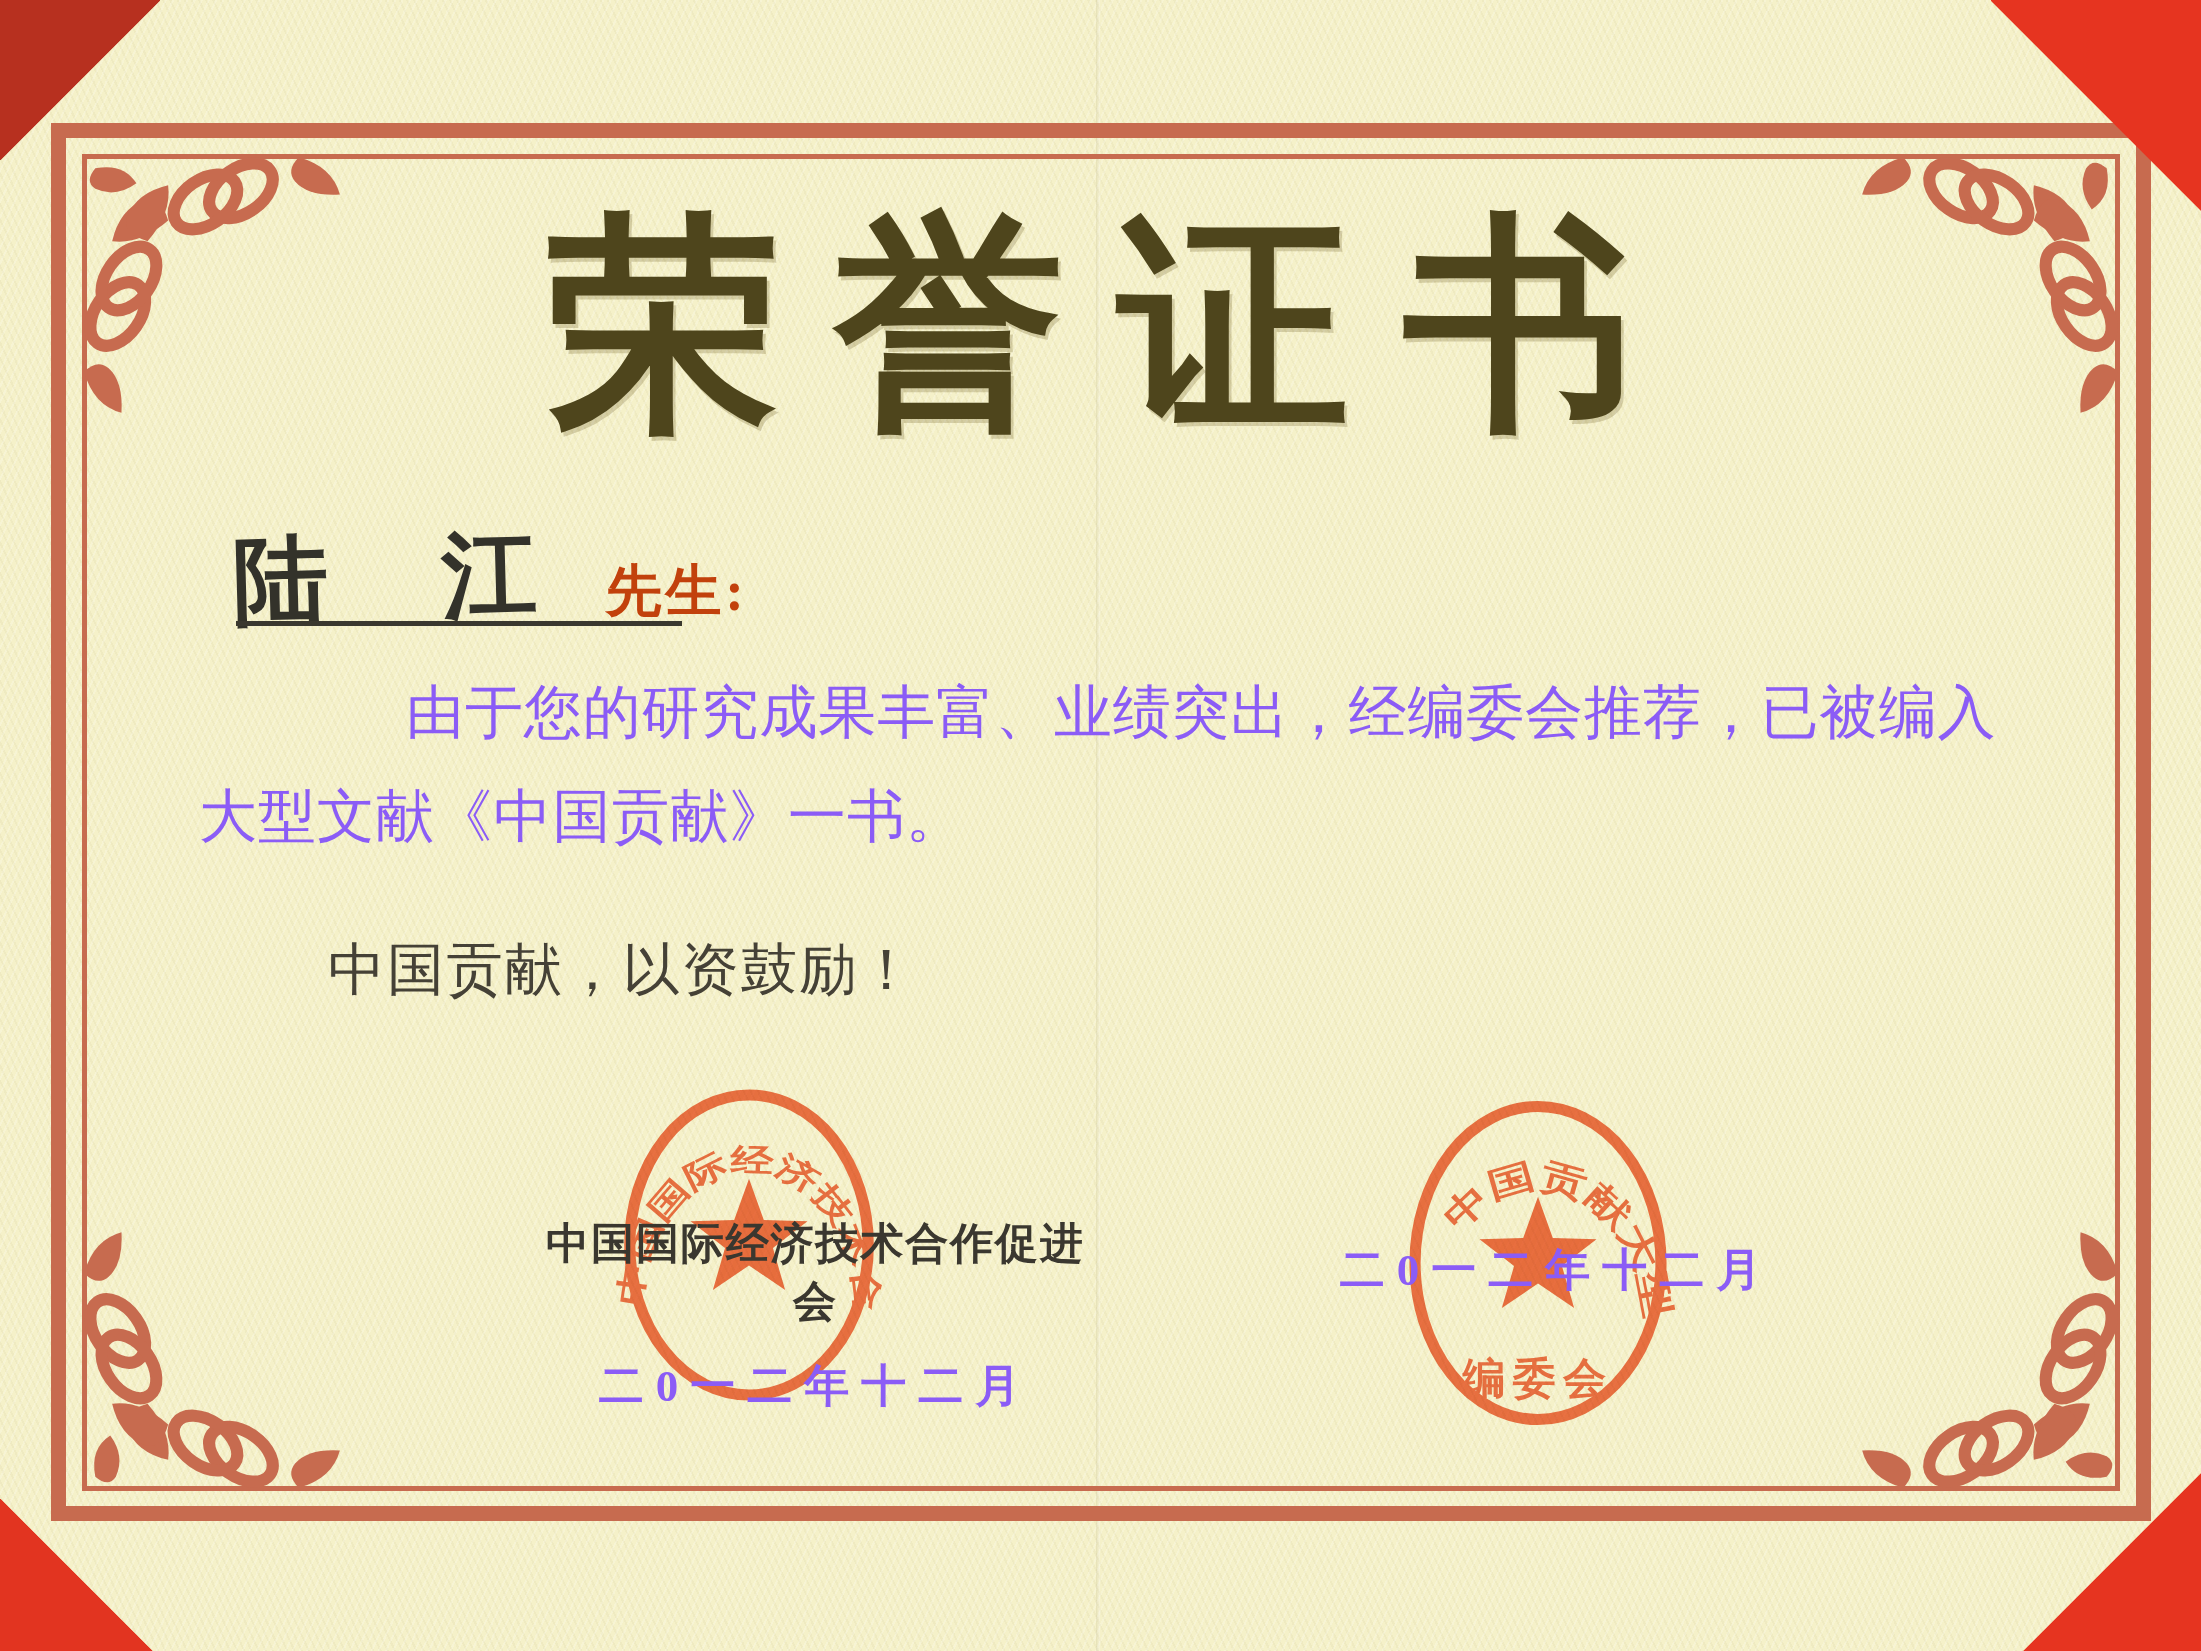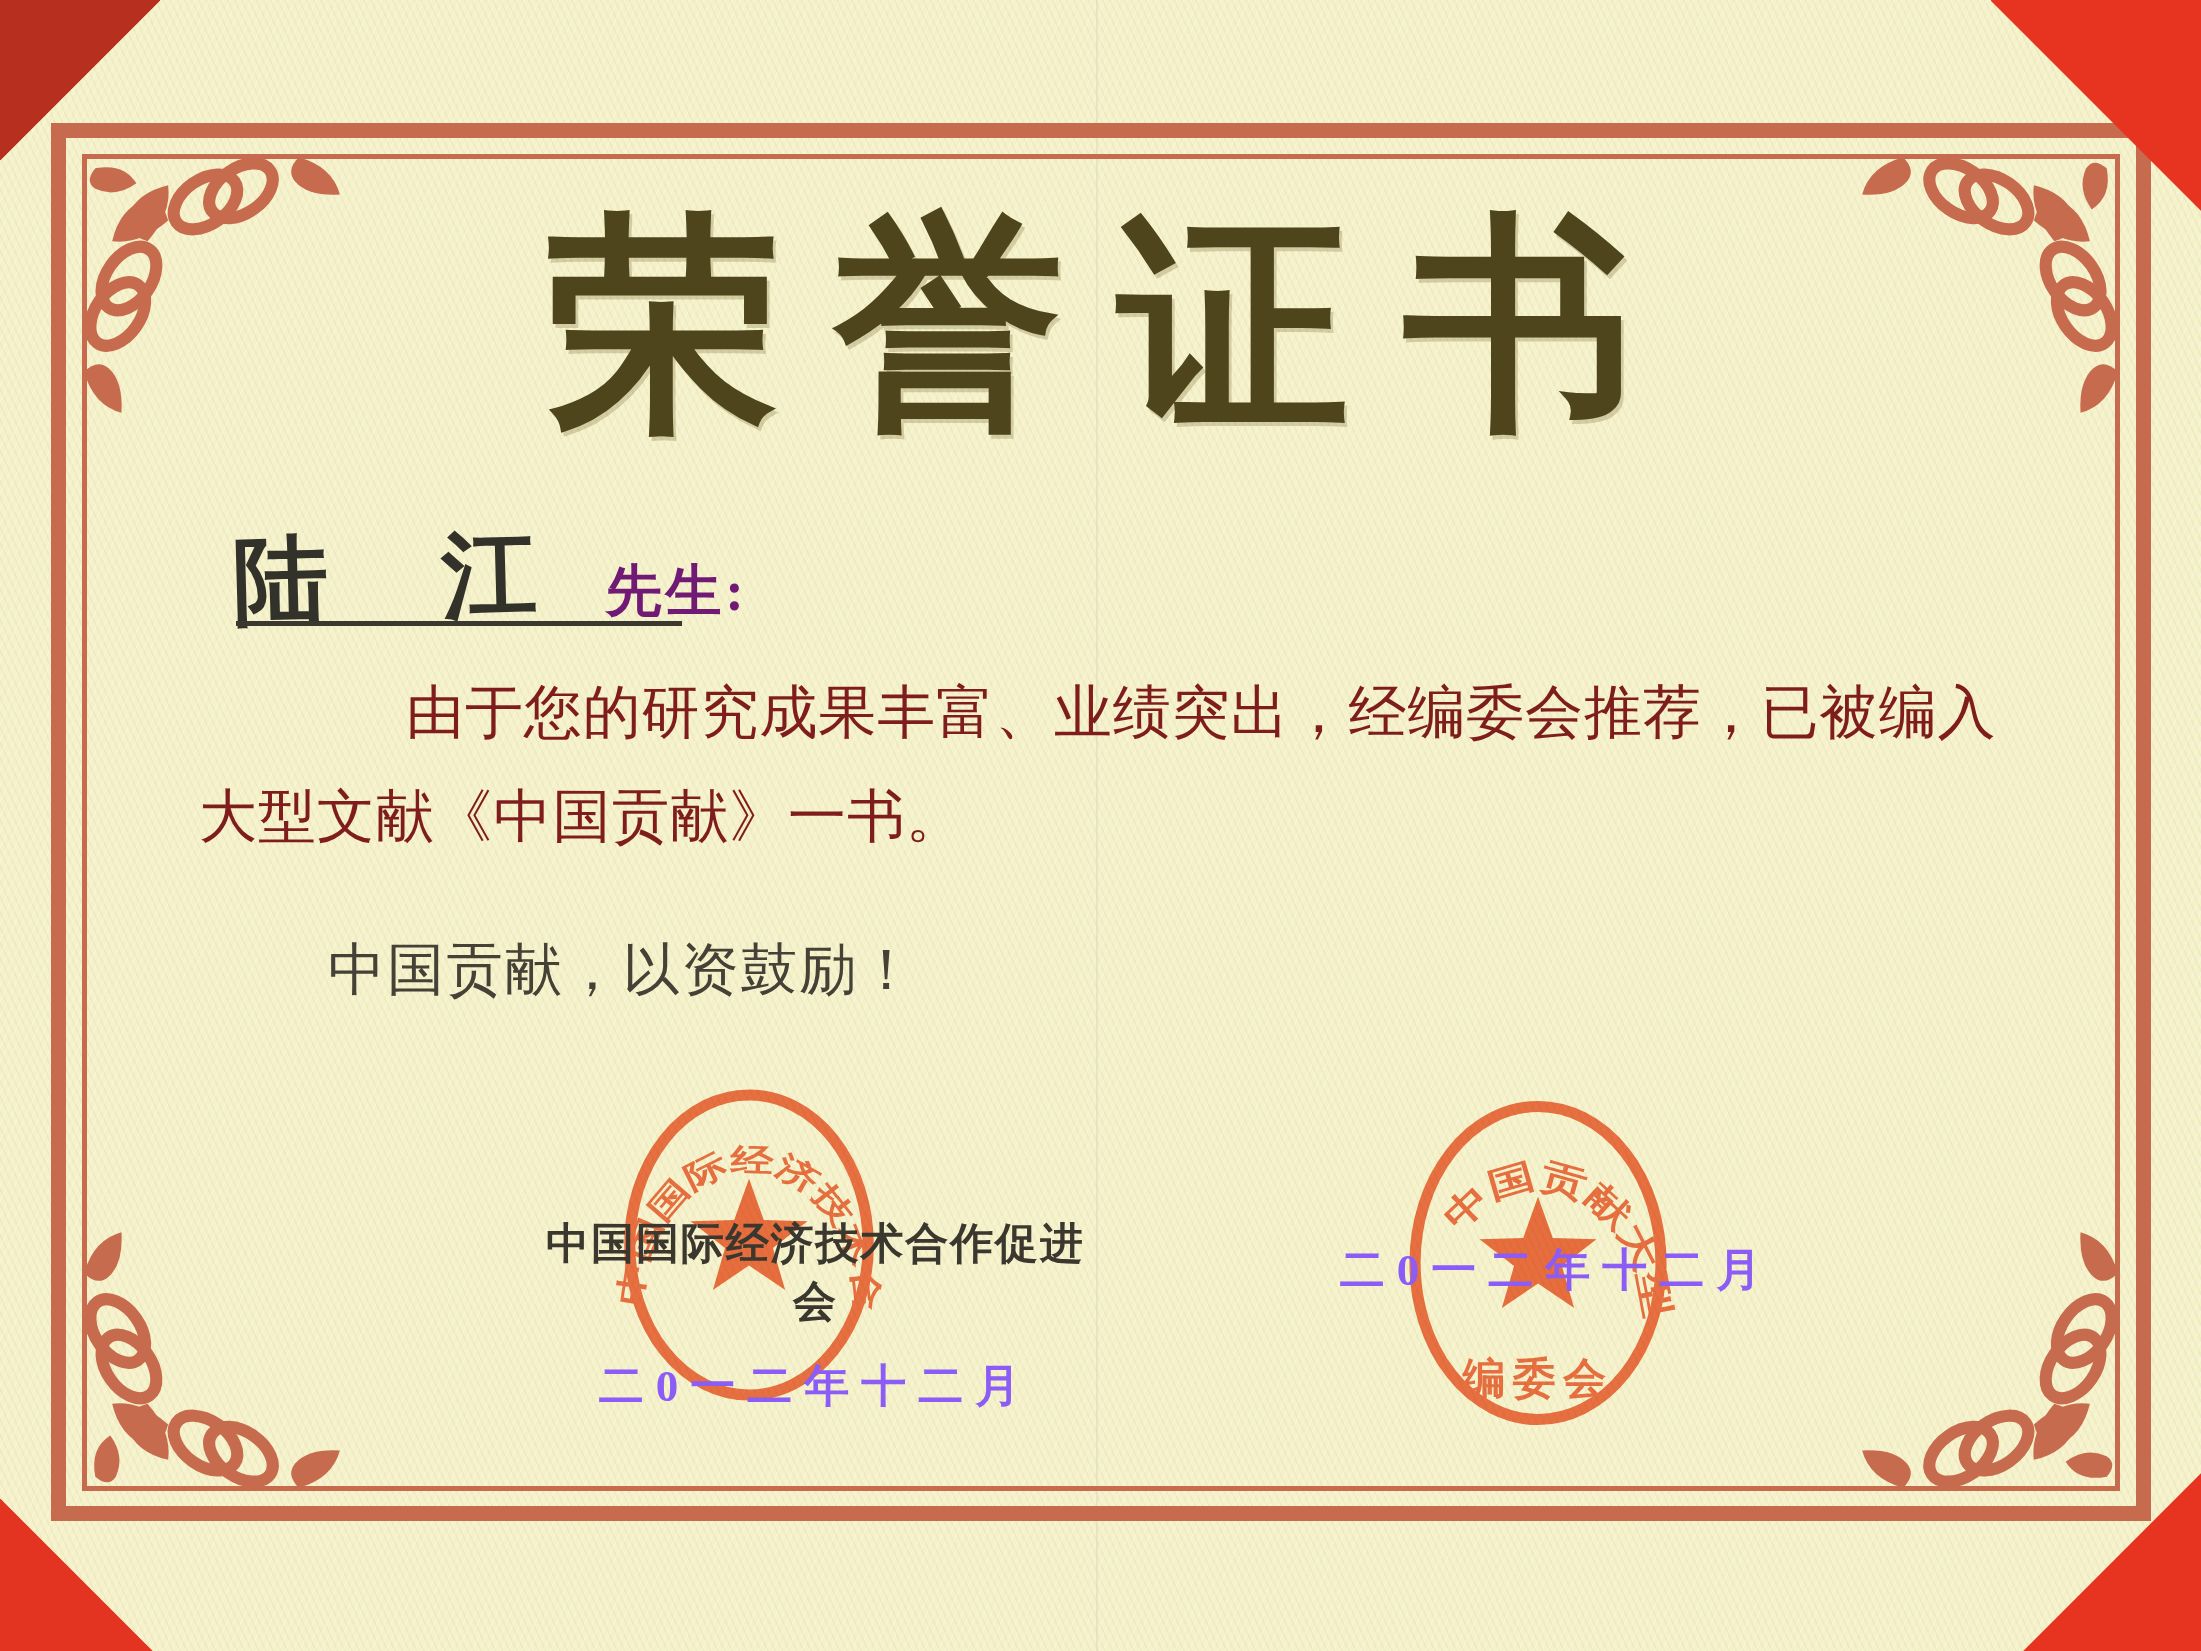--- a/index.html
+++ b/index.html
@@ -36,25 +36,25 @@
   .ribbon.br{right:0;bottom:0;width:179px;height:179px;
     background:linear-gradient(315deg,#e63420 0 50%,transparent 50.4%);}
 
   
   .title{position:absolute;left:0;right:0;top:172px;margin:0;text-align:center;z-index:4;
     font-size:231px;font-weight:bold;color:#4e451c;letter-spacing:54px;padding-left:34px;
     text-shadow:2.8px 3.7px 0 rgba(92,74,14,.22);}
   .name-line{position:absolute;left:233px;top:515px;z-index:4;display:flex;align-items:baseline;}
   .recipient{font-size:95px;font-weight:bold;color:#33322a;letter-spacing:45px;
     display:inline-block;transform:rotate(-1.5deg);}
-  .honorific{font-size:56px;color:#701a75;margin-left:24px;letter-spacing:3.7px;font-weight:600;}
+  .honorific{font-size:56px;color:#c2410c;margin-left:24px;letter-spacing:3.7px;font-weight:600;}
   .name-underline{position:absolute;left:236px;top:621px;width:446px;height:4.7px;
     background:#3a382f;z-index:4;}
   .body-par{position:absolute;left:199px;top:661px;width:1801px;z-index:4;margin:0;
-    font-size:58px;line-height:104px;color:#7f1d1d;text-indent:207px;letter-spacing:0.9px;}
+    font-size:58px;line-height:104px;color:#8b5cf6;text-indent:207px;letter-spacing:0.9px;}
   .closing{position:absolute;left:328px;top:932px;z-index:4;margin:0;
     font-size:57px;color:#454136;letter-spacing:1.9px;}
 
   
   .issuer{position:absolute;z-index:4;text-align:center;}
   .issuer.left{left:536px;top:1215px;width:559px;}
   .issuer.right{left:1305px;top:1215px;width:503px;}
   .issuer .org{font-size:43px;font-weight:600;color:#3a372f;letter-spacing:1.9px;margin:0;}
   .issuer .date{font-size:45px;font-weight:700;color:#8b5cf6;letter-spacing:12px;margin:25px 0 0 0;}
   .seal{position:absolute;z-index:3;opacity:.88;mix-blend-mode:multiply;}

